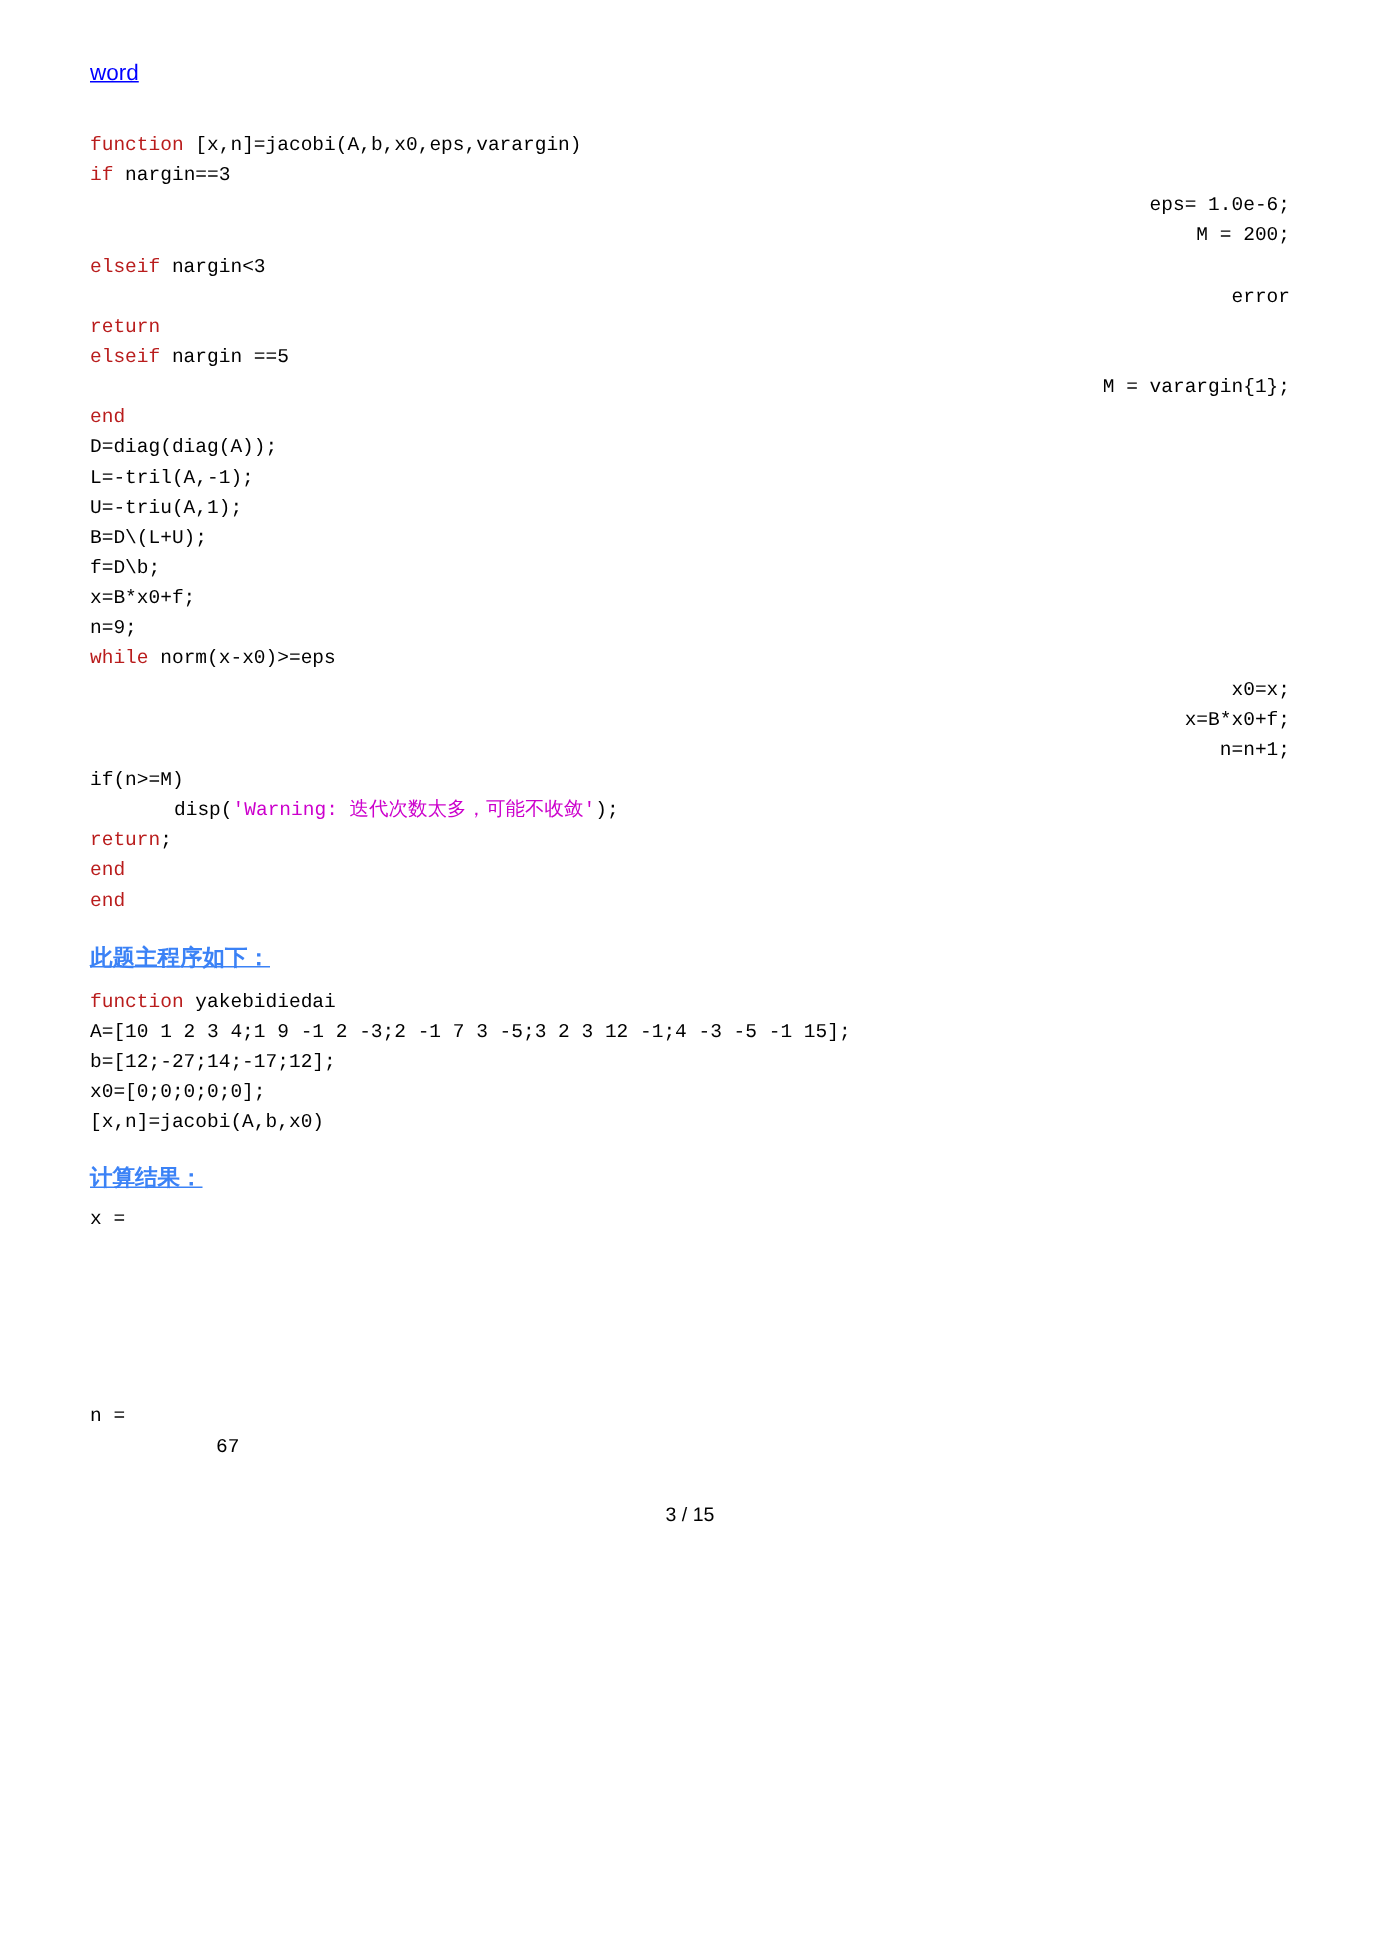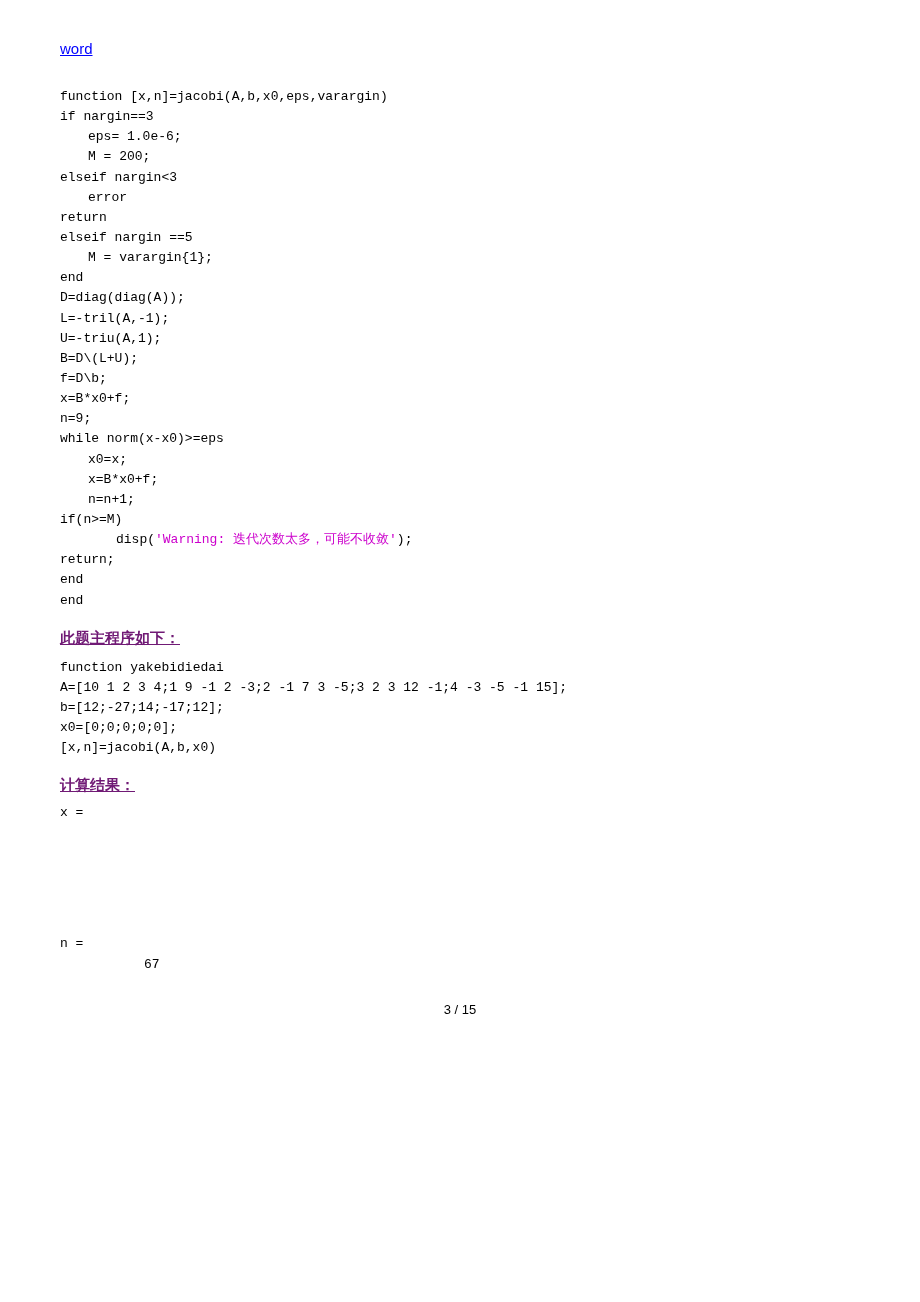--- a/index.html
+++ b/index.html
@@ -24,34 +24,34 @@
       font-size: 15px;
       margin-bottom: 30px;
     }
     .code-block {
       font-family: 'Courier New', Courier, monospace;
       font-size: 13px;
       line-height: 1.55;
       margin-bottom: 16px;
     }
     .kw-blue {
-      color: #000000;
+      color: #b91c1c;
     }
     .kw-magenta {
       color: #cc00cc;
     }
     .text-black {
       color: #000000;
     }
     .section-heading {
       font-family: Arial, sans-serif;
       font-size: 15px;
       font-weight: bold;
       text-decoration: underline;
-      color: #701a75;
+      color: #3b82f6;
       margin-top: 18px;
       margin-bottom: 10px;
     }
     .result-label {
       font-family: 'Courier New', Courier, monospace;
       font-size: 13px;
       color: #000000;
       margin-bottom: 6px;
     }
     .result-value {
@@ -67,21 +67,21 @@
     .x-value-area {
       height: 100px;
     }
     .page-footer {
       text-align: center;
       font-family: Arial, sans-serif;
       font-size: 13px;
       color: #000000;
       margin-top: 30px;
     }
-    .indent1 { padding-left: 28px; }
+    .indent1 { padding-left: 28px; text-align: right; }
     .indent2 { padding-left: 56px; }
   </style>
 </head>
 <body>
 
 <div class="page-title">word</div>
 
 <div class="code-block">
   <div>
     <span class="kw-blue">function</span><span class="text-black"> <span>[x,n]=jacobi(A,b,x0,eps,varargin)</span></span>

